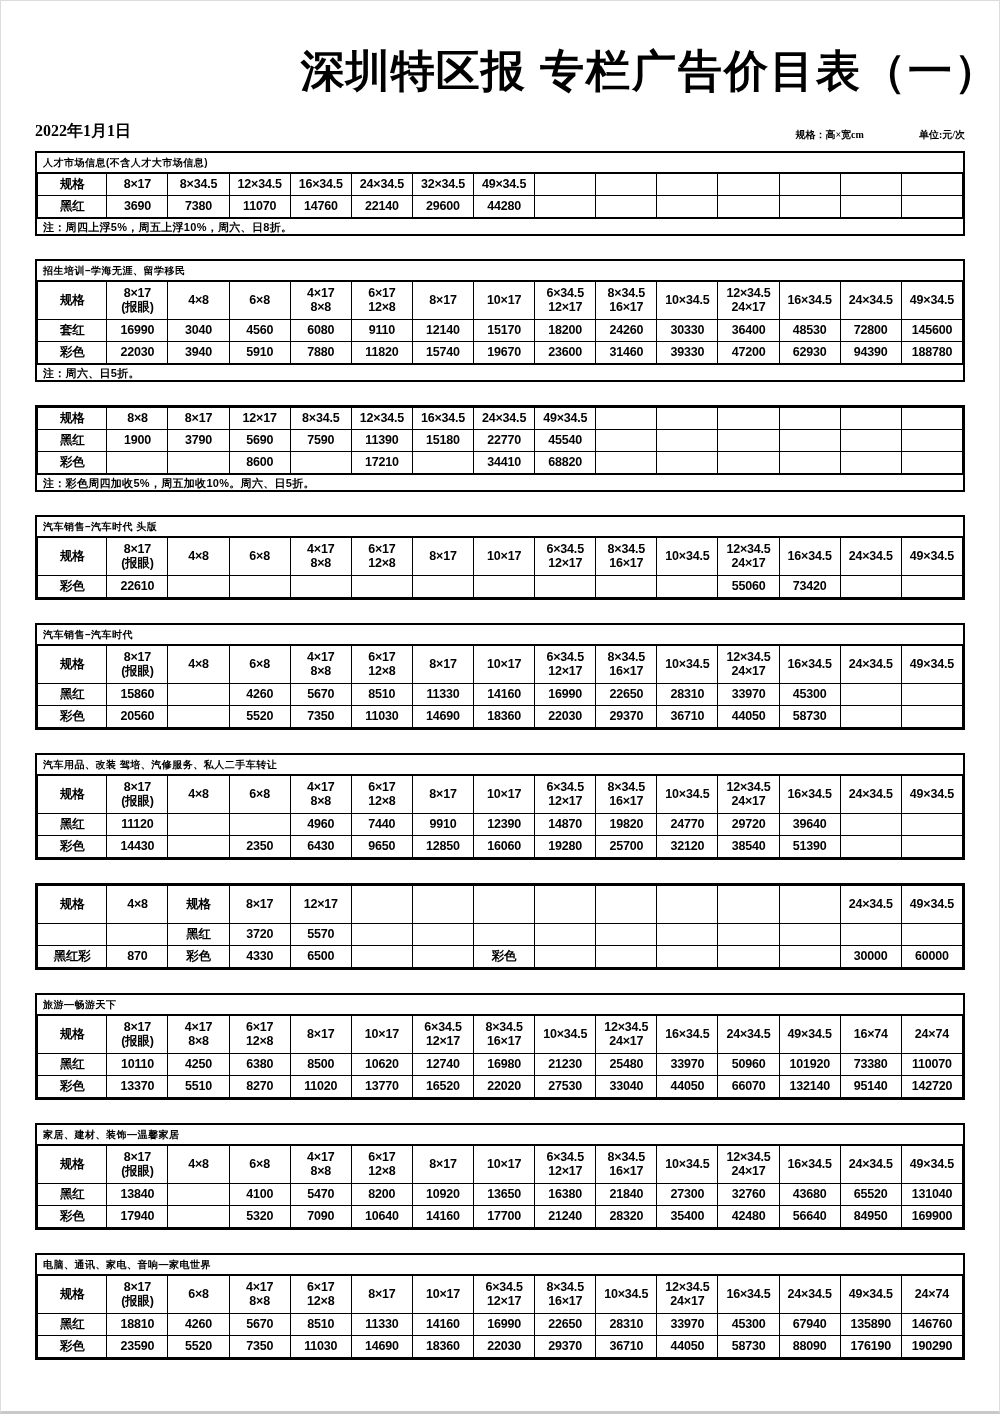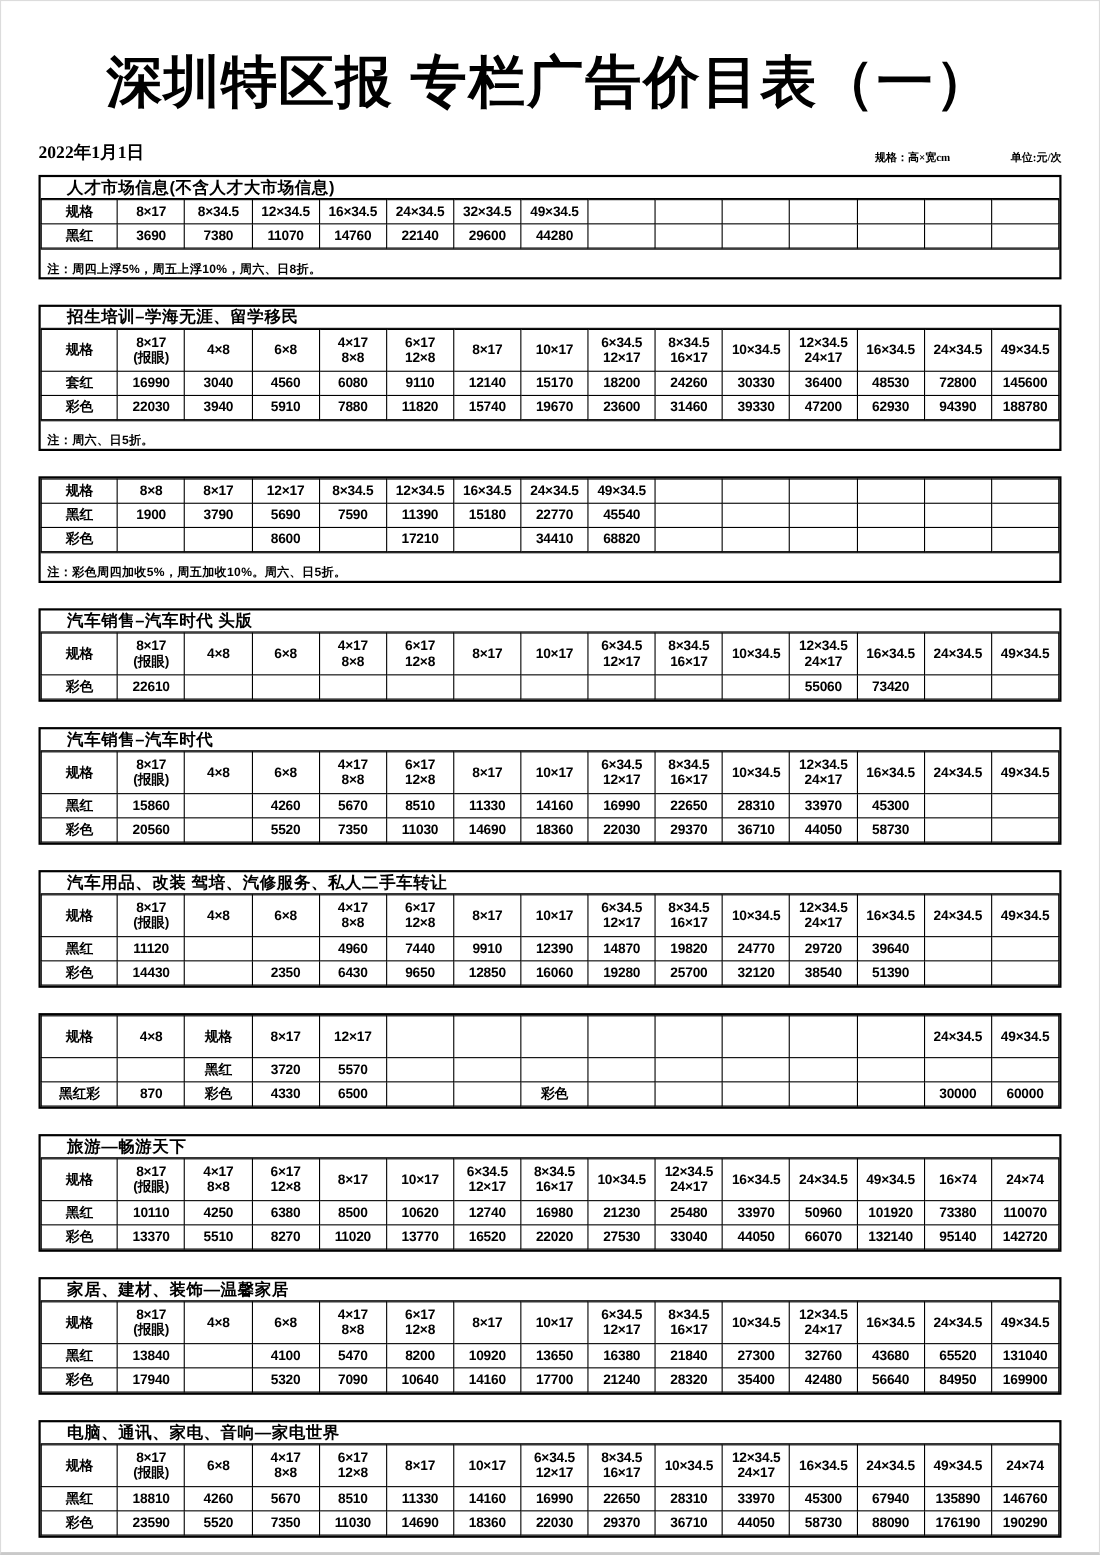--- a/index.html
+++ b/index.html
@@ -6,55 +6,55 @@
   body{
     width:1000px;height:1414px;position:relative;background:#fff;
     font-family:"Liberation Sans","DejaVu Sans",sans-serif;color:#000;
     overflow:hidden;
   }
   .page-frame{
     position:absolute;inset:0;pointer-events:none;
     border:1px solid #dcdcdc;border-bottom:3px solid #c9c9c9;
   }
   .main-title{
-    text-align:center;margin:46px 0 0;font-size:51px;font-weight:bold;
+    text-align:right;margin:46px 0 0;font-size:44px;font-weight:bold;
     letter-spacing:2px;line-height:1.15;white-space:nowrap;
   }
   .masthead{
     font-family:"DejaVu Serif","Liberation Serif",serif;font-weight:900;
     letter-spacing:1px;
   }
   .title-rest{font-family:"Liberation Sans",sans-serif;font-weight:900;}
   .meta-row{
     display:flex;justify-content:space-between;align-items:flex-end;
     margin:24px 35px 9px;font-family:"Liberation Serif","DejaVu Serif",serif;
     font-size:16px;font-weight:bold;text-align:right;
   }
   .meta-right{font-size:10px;}
   .meta-right .unit{margin-left:55px;}
   .tables-wrap{margin:0 35px;}
   .table-block{border:2px solid #000;margin-bottom:23px;background:#fff;}
   .table-title{
-    font-weight:bold;font-size:15px;padding:2px 24px 2px;line-height:15px;
+    font-weight:bold;font-size:10px;padding:2px 6px 2px;line-height:15px;
     border-bottom:1px solid #000;letter-spacing:.5px;
   }
   table.grid{width:100%;border-collapse:collapse;table-layout:fixed;}
   col.c-label{width:7.5%;}
   col.c-data{width:6.607%;}
   table.grid td{
     border:1px solid #000;text-align:center;vertical-align:middle;
     font-weight:bold;font-size:12.5px;height:21px;line-height:1.12;
     padding:0 1px;white-space:nowrap;overflow:hidden;letter-spacing:-0.2px;
   }
   tr.tall td{height:37px;}
   td.sec-title{text-align:left;padding:2px 6px;font-size:13.5px;height:16px;letter-spacing:.5px;}
   td.thick-l{border-left:2px solid #000;}
   .table-note{
     border-top:1px solid #000;font-weight:bold;font-size:11px;
-    padding:12px 6px 1px;line-height:12px;letter-spacing:.3px;
+    padding:2px 6px 1px;line-height:12px;letter-spacing:.3px;
   }
 </style>
 </head>
 <body>
 
 <div class="page-frame"></div>
 
 <h1 class="main-title"><span class="masthead">深圳特区报</span>
   <span class="title-rest">专栏广告价目表（一）</span></h1>
 

